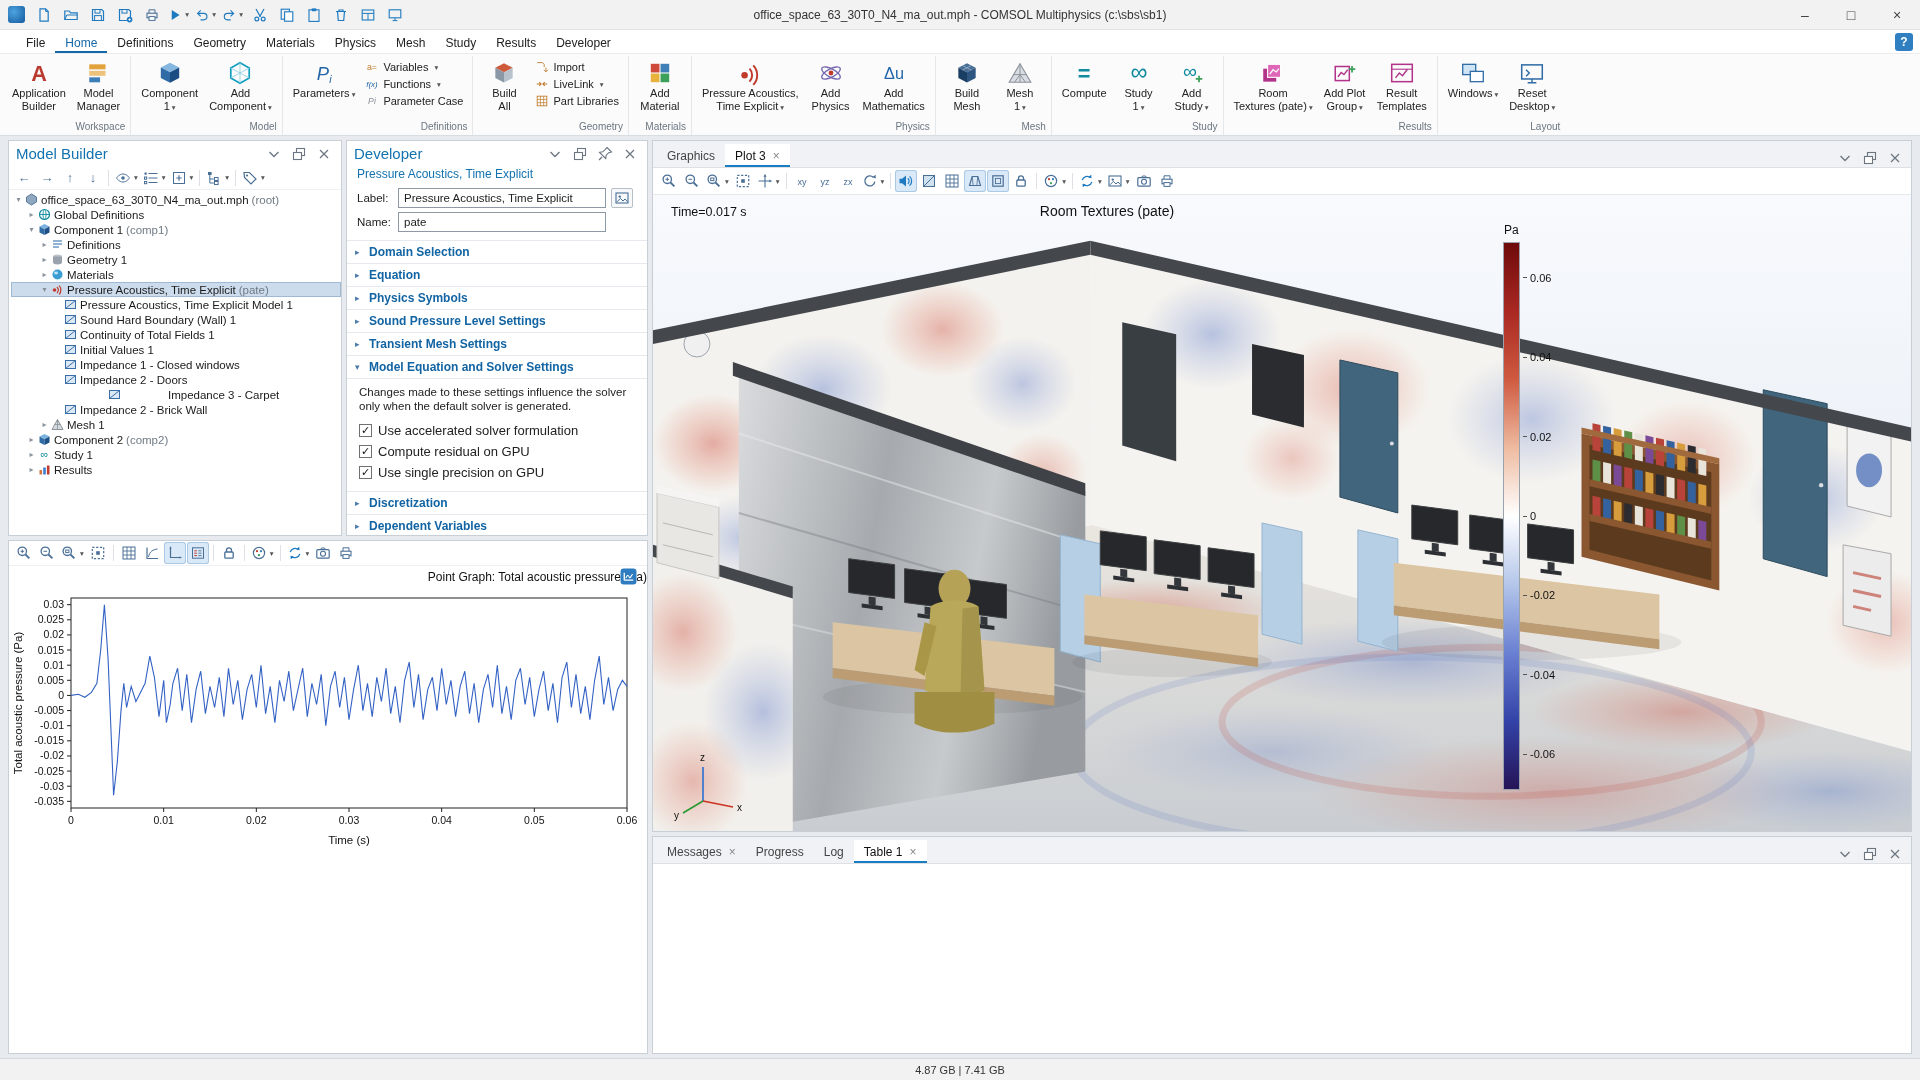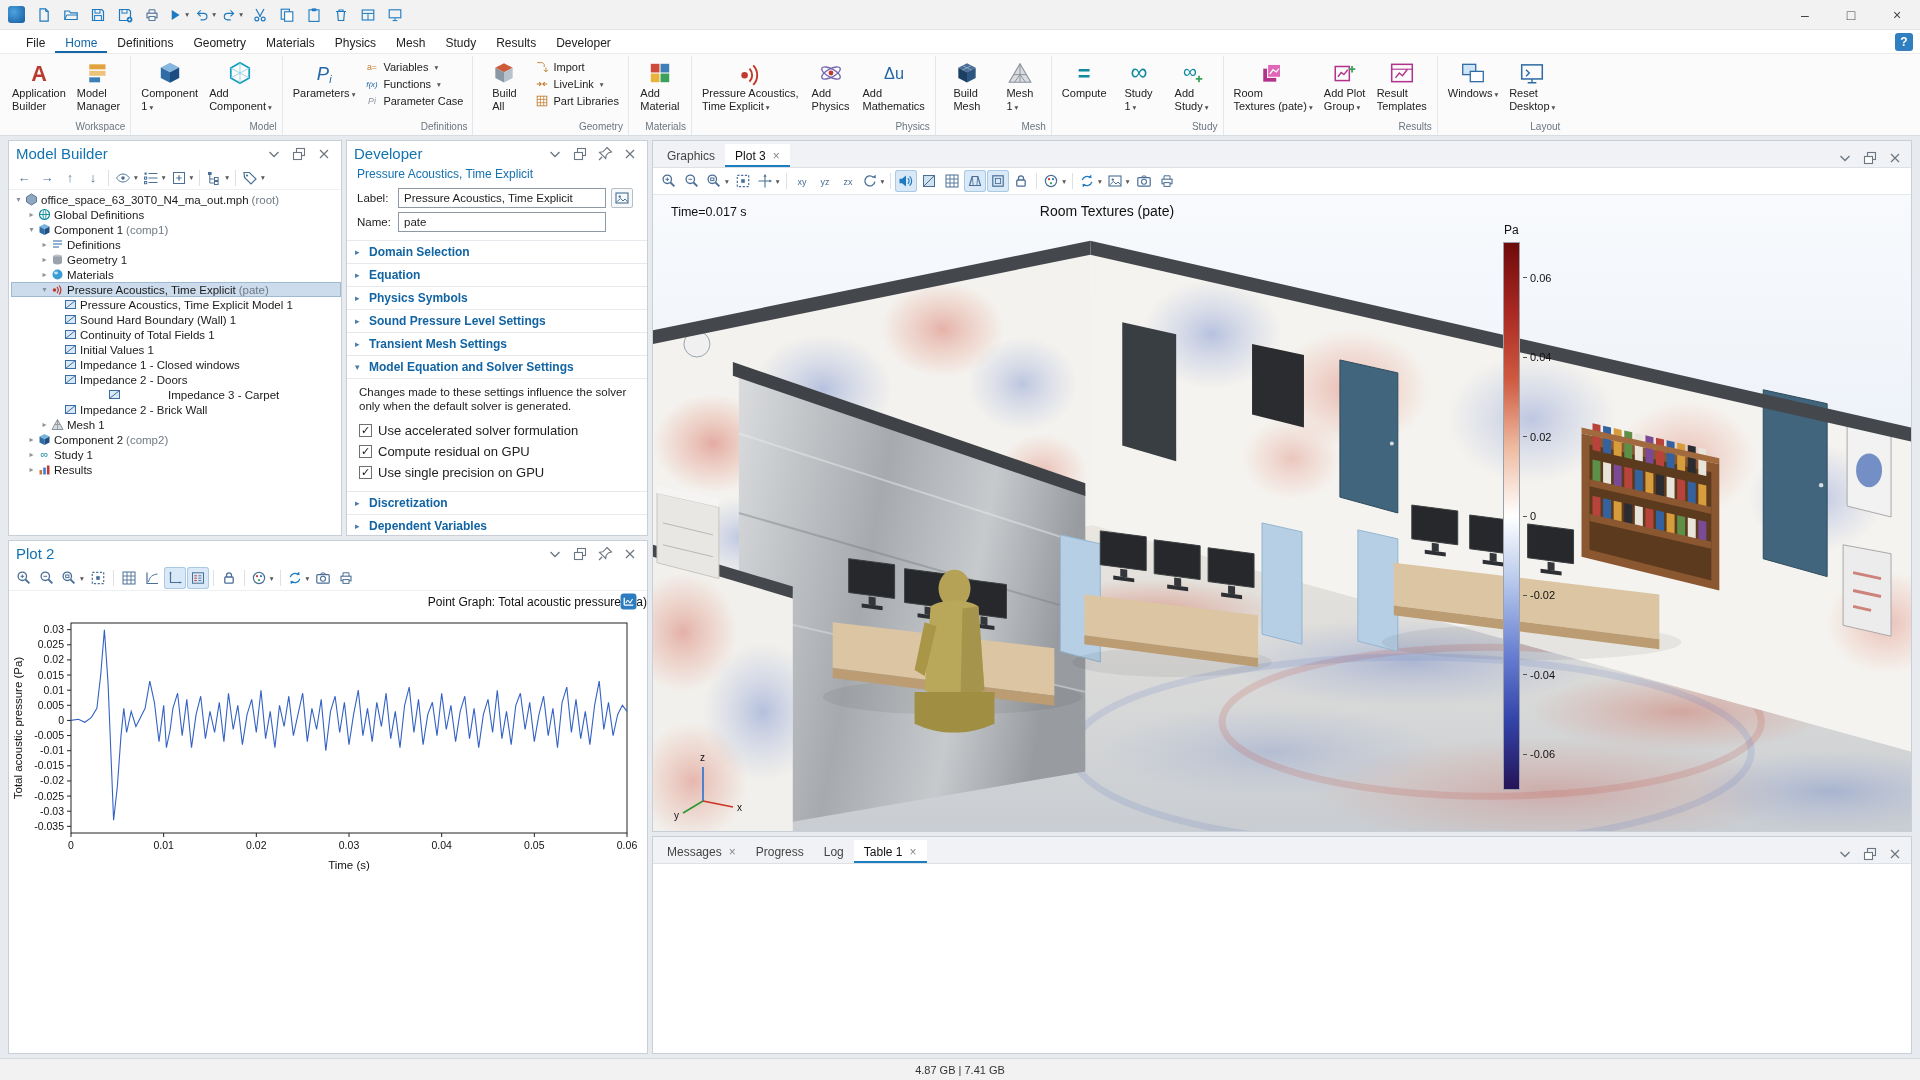--- a/index.html
+++ b/index.html
@@ -18,21 +18,21 @@
 .menu-item{padding:4px 10px 2px;font-size:12px;color:#222;display:flex;align-items:center}
 .menu-item.active{color:#1467a8;box-shadow:inset 0 -2px 0 #1467a8}
 .help-btn{position:absolute;right:7px;top:33px;width:18px;height:18px;background:#2f7fc1;color:#fff;border-radius:3px;text-align:center;line-height:18px;font-size:12px;font-weight:bold}
 
 .ribbon{position:absolute;left:0;top:54px;width:1920px;height:82px;background:#fbfbfc;border-bottom:1px solid #d8dde2;display:flex;align-items:stretch;padding:2px 2px 0}
 .rb-group{display:flex;flex-direction:column;padding:0 5px;flex:0 0 auto}
 .rb-group+.rb-group{border-left:1px solid #e4e8eb}
 .rb-items{display:flex;flex:1;align-items:flex-start;gap:1px}
 .rb-large{display:flex;flex-direction:column;align-items:center;padding:3px 5px 1px;min-width:52px;max-width:118px;border-radius:3px}
 .rb-ic{height:28px;display:flex;align-items:center;justify-content:center}
-.rb-lbl{font-size:11px;line-height:12.5px;color:#222;white-space:nowrap}
+.rb-lbl{font-size:11px;line-height:12.5px;text-align:center;color:#222;white-space:nowrap}
 .rb-small-col{display:flex;flex-direction:column;gap:1px;padding-top:3px}
 .rb-small{display:flex;align-items:center;gap:4px;font-size:11px;padding:1px 4px;white-space:nowrap;color:#222}
 .rb-glabel{font-size:10px;color:#6b7680;text-align:right;padding:2px 0 3px}
 .caret{font-size:7.5px;color:#555;margin-left:2px}
 
 .tb-btn{display:inline-flex;align-items:center;justify-content:center;min-width:22px;height:22px;border-radius:3px;padding:0 2px;gap:1px}
 .tb-btn svg{display:block}
 .tb-btn.pressed,.tb-btn.active{background:#d9e9f7;box-shadow:inset 0 0 0 1px #a9c9e5}
 .tb-sep{width:1px;height:16px;background:#dde1e5;margin:0 3px;display:inline-block}
 .glyph{font-size:13px;color:#4a6f96;line-height:1}
@@ -191,20 +191,21 @@
           <path d="M2.2 6.4h11.6M8 6.4V13" stroke="#1e7ac0"></path>
         </svg>
       </span>
       <span class="tb-btn">
         <svg width="16" height="16" viewBox="0 0 16 16">
           <rect x="2.2" y="2.8" width="11.6" height="8" fill="none" stroke="#1e7ac0" stroke-width="1.1"></rect>
           <path d="M5.6 13.6h4.8M8 10.8v2.8" stroke="#1e7ac0"></path>
         </svg>
       </span>
     </div>
+  <div class="win-title">office_space_63_30T0_N4_ma_out.mph - COMSOL Multiphysics (c:\sbs\sb1)</div>
   <div class="win-controls">
     <span class="win-btn">–</span>
     <span class="win-btn">□</span>
     <span class="win-btn">×</span>
   </div>
 </div>
 
 <div class="menubar" id="menubar">
     <div class="menu-item">File</div>
     <div class="menu-item active">Home</div>
@@ -945,47 +946,20 @@
       <div class="sec">
         <div class="sec-h">
           <span class="sec-ar">▸</span>
           <span class="sec-t">Dependent Variables</span>
         </div>
       </div>
     </div>
 </div>
 
 <div class="panel" id="panel-plot2">
-  <div class="panel-header">
-    <span class="panel-title">Plot 2</span>
-    <span class="pc-icons" id="p2-corner">
-        <span class="tb-btn">
-          <svg width="16" height="16" viewBox="0 0 16 16">
-            <path d="M3.5 6l4.5 4.5L12.5 6" fill="none" stroke="#6b7680" stroke-width="1.3"></path>
-          </svg>
-        </span>
-        <span class="tb-btn">
-          <svg width="16" height="16" viewBox="0 0 16 16">
-            <rect x="5.5" y="2.5" width="8" height="7" fill="none" stroke="#6b7680" stroke-width="1.1"></rect>
-            <rect x="2.5" y="6.5" width="8" height="7" fill="#fff" stroke="#6b7680" stroke-width="1.1"></rect>
-          </svg>
-        </span>
-        <span class="tb-btn">
-          <svg width="16" height="16" viewBox="0 0 16 16">
-            <path d="M10 1.5L14.5 6l-2.8.7-2.5 2.5-.5 3.3-6.2-6.2 3.3-.5L8.3 3.3z" fill="none" stroke="#6b7680" stroke-width="1.1"></path>
-            <path d="M5 11l-3 3" stroke="#6b7680" stroke-width="1.2"></path>
-          </svg>
-        </span>
-        <span class="tb-btn">
-          <svg width="16" height="16" viewBox="0 0 16 16">
-            <path d="M4 4l8 8M12 4l-8 8" stroke="#6b7680" stroke-width="1.2"></path>
-          </svg>
-        </span>
-      </span>
-  </div>
   <div class="p2-toolbar" id="p2-toolbar">
       <span class="tb-btn">
         <svg width="16" height="16" viewBox="0 0 16 16">
           <circle cx="6.3" cy="6.3" r="4.2" fill="none" stroke="#4a6f96" stroke-width="1.3"></circle>
           <line x1="9.5" y1="9.5" x2="13.4" y2="13.4" stroke="#4a6f96" stroke-width="1.8"></line>
           <path d="M4.5 6.3h3.6M6.3 4.5v3.6" stroke="#4a6f96"></path>
         </svg>
       </span>
       <span class="tb-btn">
         <svg width="16" height="16" viewBox="0 0 16 16">

